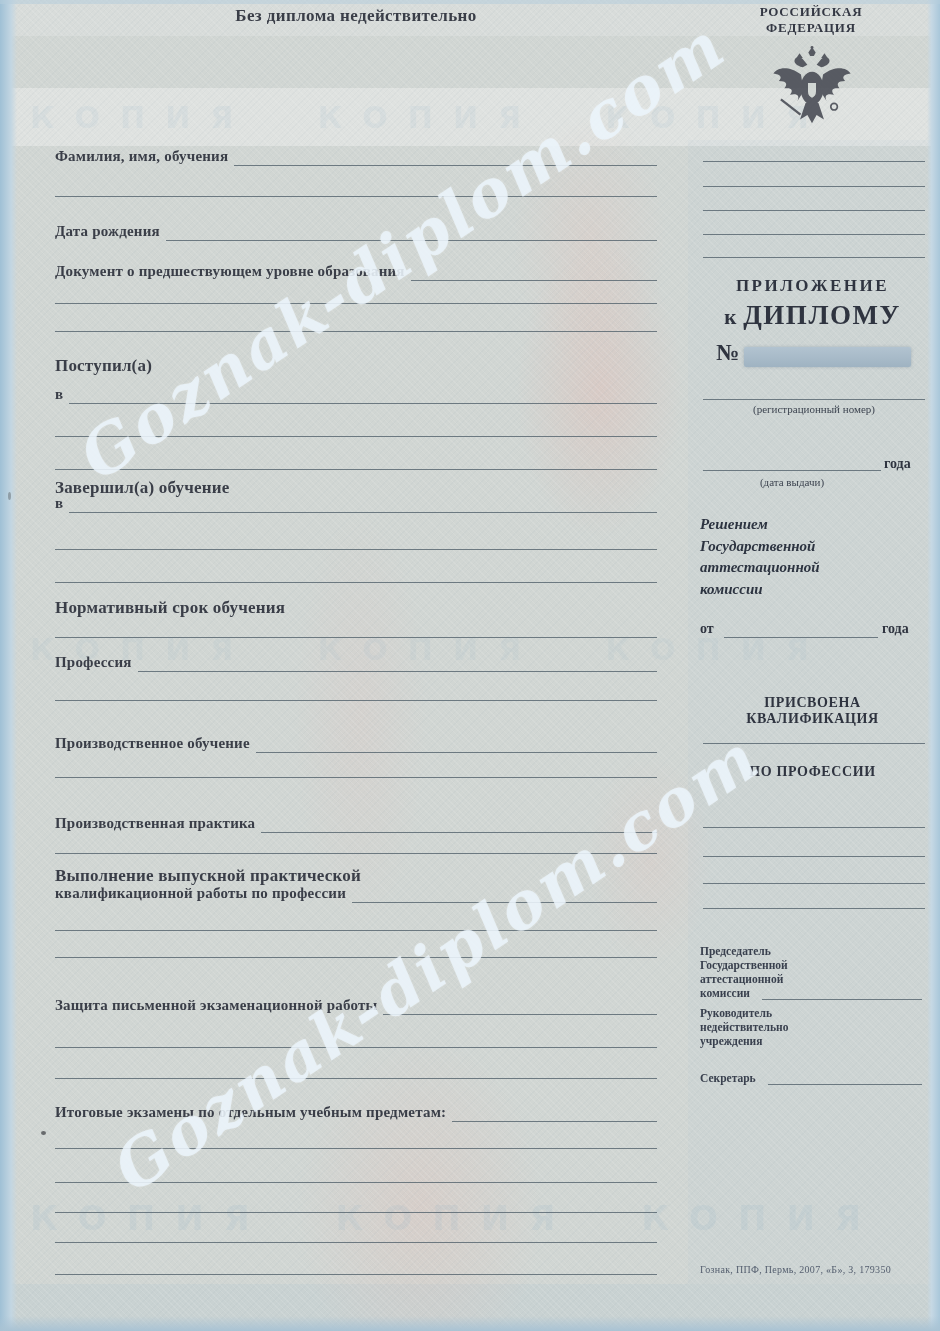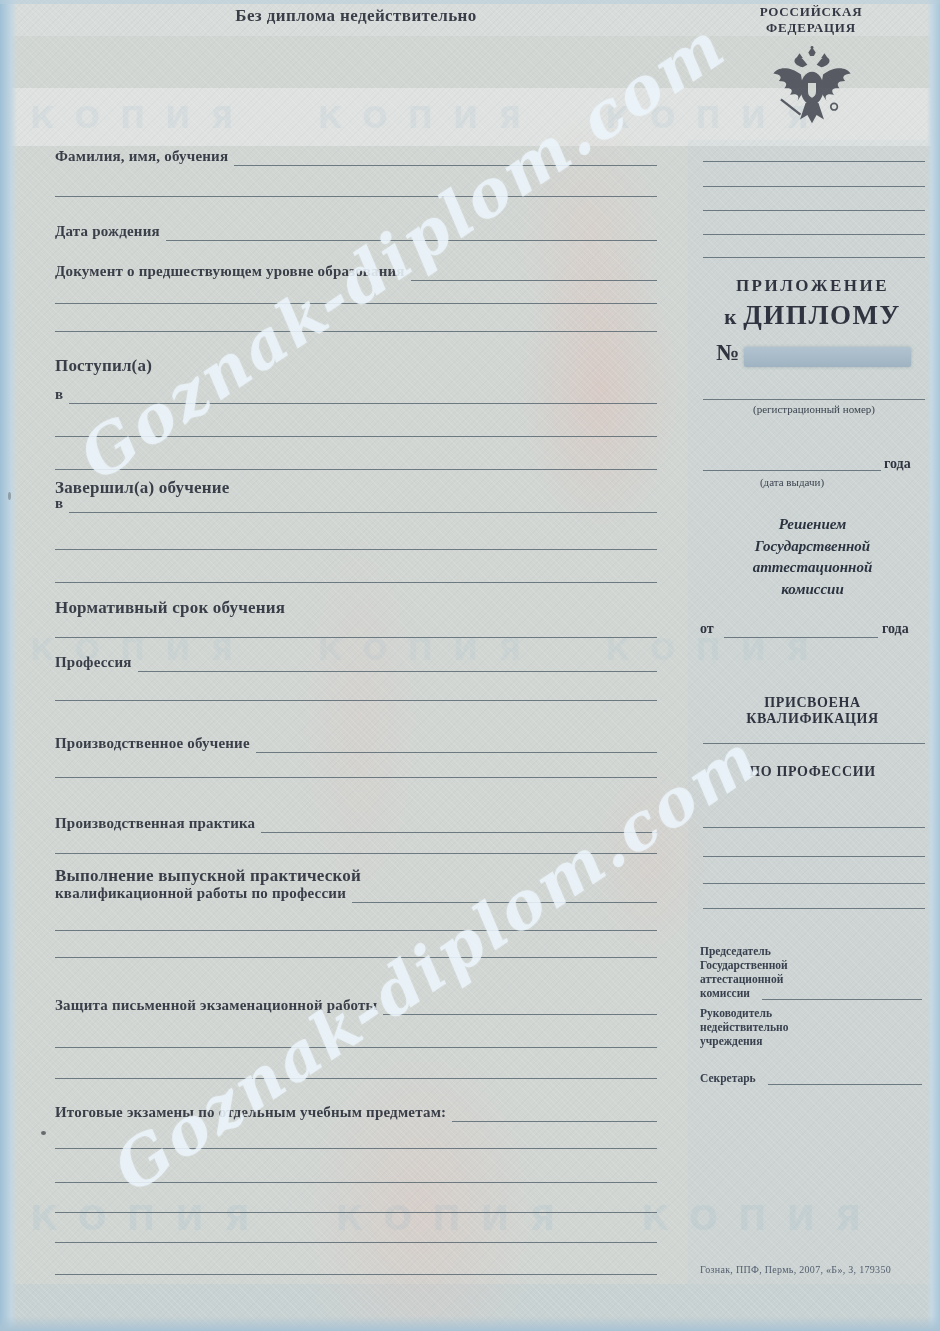--- a/index.html
+++ b/index.html
@@ -79,21 +79,21 @@
   
   .rcenter{position:absolute;left:700px;width:225px;text-align:center;color:#2f3440;}
   .title1{top:276px;font-size:17px;font-weight:bold;letter-spacing:2.5px;}
   .title2{top:300px;font-weight:bold;letter-spacing:1.5px;}
   .title2 .pref{font-size:21px;font-weight:bold;}
   .title2 .big{font-size:27px;}
   .numsign{position:absolute;left:716px;top:340px;font-size:23px;font-weight:bold;color:#2f3440;}
   .numbox{position:absolute;left:744px;top:347px;width:167px;height:20px;border-radius:2px;background:linear-gradient(180deg,#b2c3d0,#9fb3c2);box-shadow:0 0 3px rgba(120,140,155,0.5);}
   .caption{position:absolute;font-size:11px;color:#3d4450;text-align:center;}
   .yearword{position:absolute;font-size:14px;font-weight:600;color:#2f3440;}
-  .decision{position:absolute;left:700px;top:514px;width:225px;text-align:center;font-style:italic;font-weight:600;font-size:15px;line-height:21.5px;color:#2c3340;}
+  .decision{position:absolute;left:700px;top:514px;width:225px;font-style:italic;font-weight:600;font-size:15px;line-height:21.5px;color:#2c3340;}
   .capshead{position:absolute;left:700px;width:225px;text-align:center;font-size:14px;font-weight:bold;letter-spacing:0.6px;color:#2f3440;}
 
   
   .sigblock{position:absolute;left:700px;width:222px;font-size:11.5px;font-weight:bold;line-height:14px;color:#39404e;}
   .sigrow{display:flex;align-items:flex-end;}
   .sigrow .fill{height:12px;margin-left:12px;}
   .imprint{position:absolute;left:700px;top:1264px;width:225px;text-align:left;font-size:10px;letter-spacing:0.3px;color:#566070;}
 
   
   .wm{

